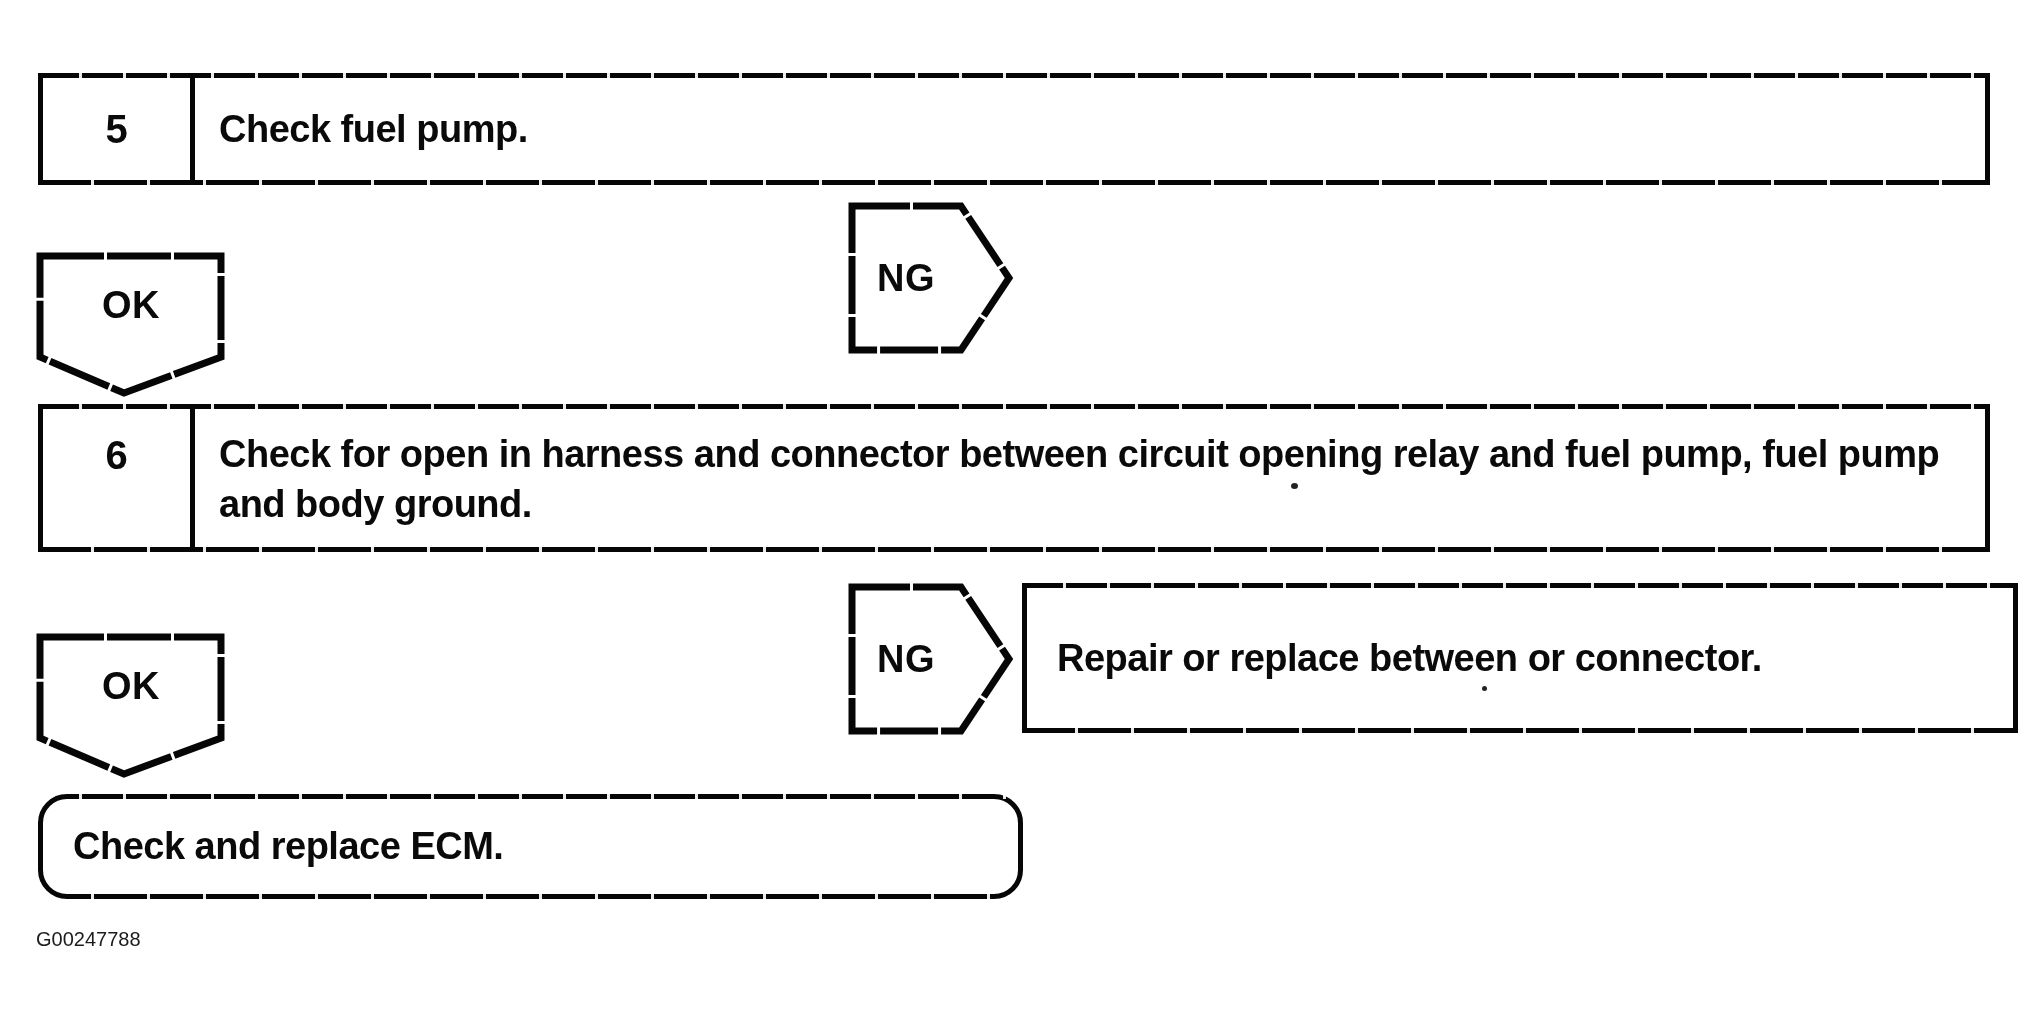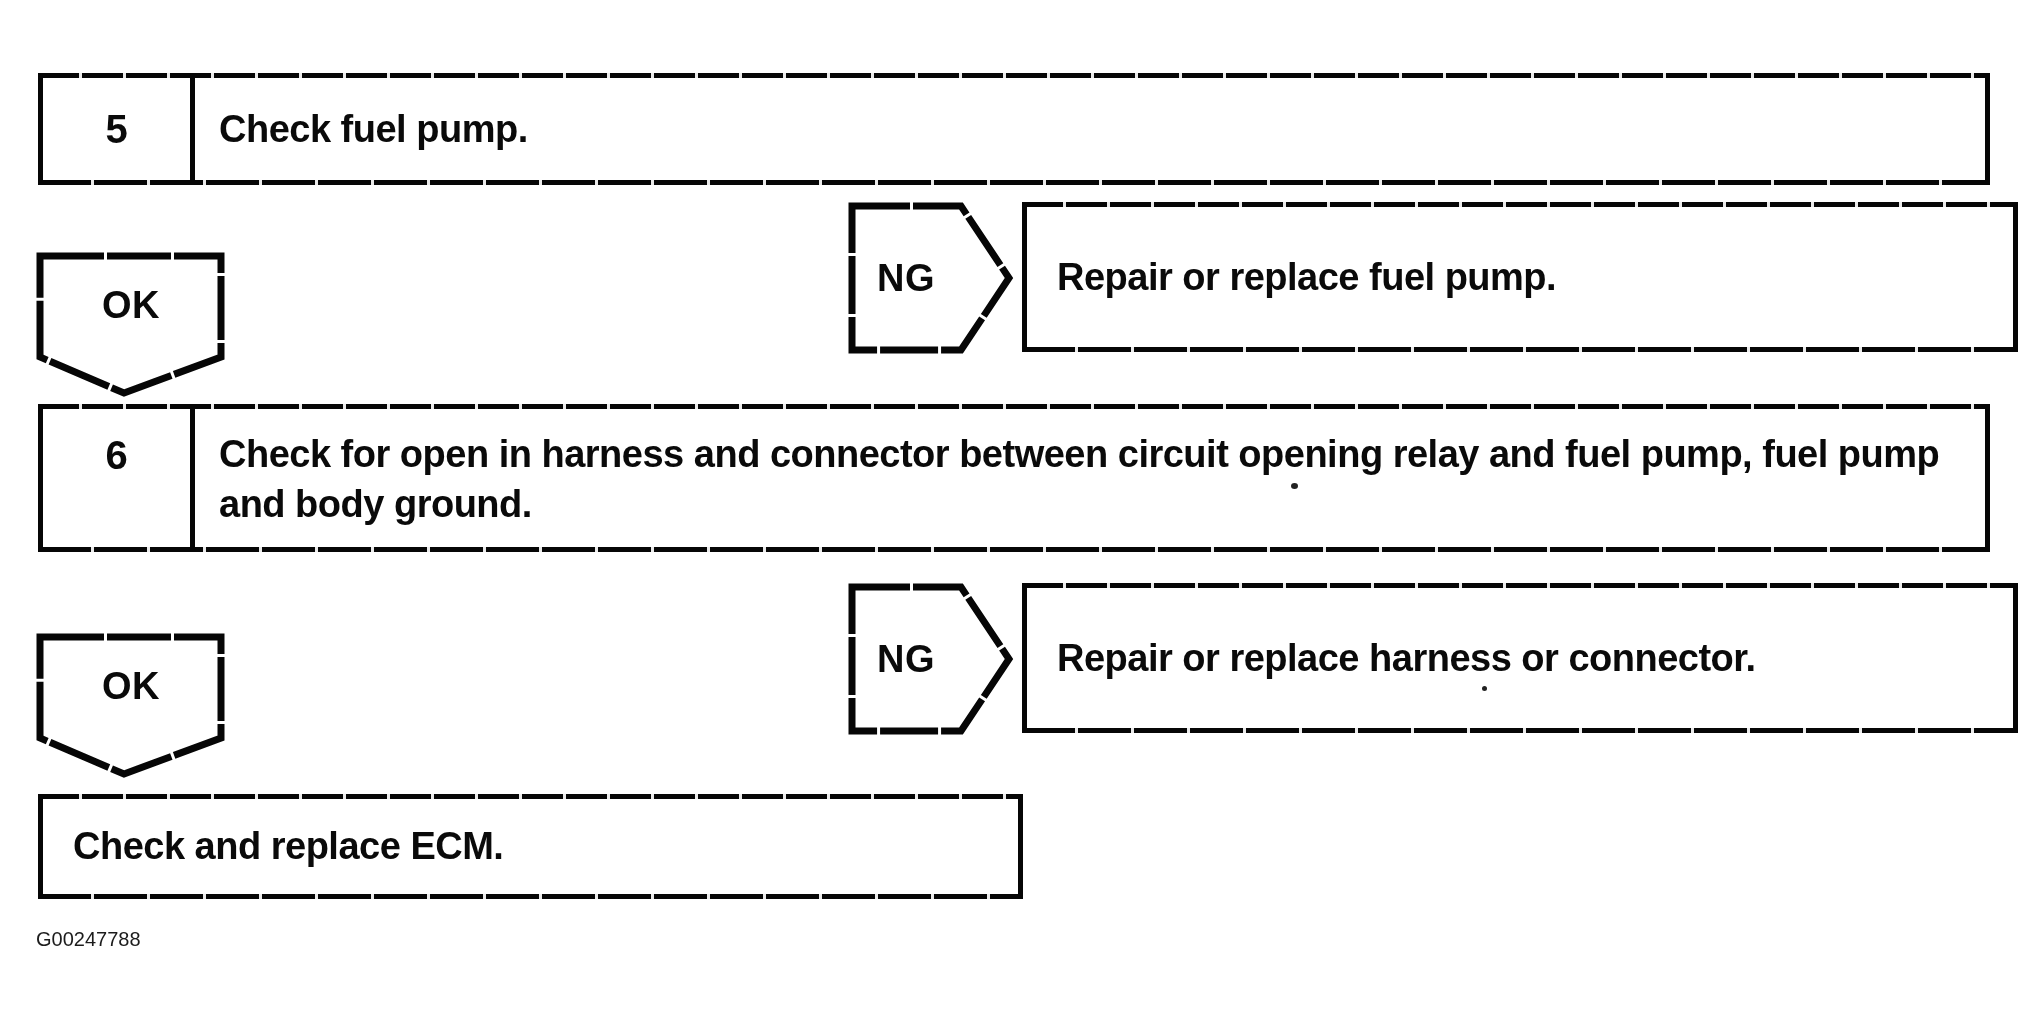--- a/index.html
+++ b/index.html
@@ -78,44 +78,43 @@
   <div class="scanbox step-box" style="left:38px;top:73px;width:1942px;height:102px;">
     <div class="num-cell">5</div>
     <div class="instr">Check fuel pump.</div>
   </div>
 
   <svg class="shape" style="left:848px;top:202px;" width="166" height="152" viewBox="0 0 166 152">
     <polygon points="4,4 113,4 161,76 113,148 4,148" fill="#ffffff" stroke="#060606" stroke-width="7" stroke-dasharray="58 3" stroke-linejoin="miter"></polygon>
   </svg>
   <div class="shape-label" style="left:848px;top:202px;width:116px;height:152px;">NG</div>
 
-  <div class="scanbox result-box" style="left:1022px;top:202px;width:956px;height:140px;">Repair or replace fuel pump.</div>
 
   <svg class="shape" style="left:36px;top:252px;" width="190" height="146" viewBox="0 0 190 146">
     <polygon points="4,4 185,4 185,105 88,141 4,105" fill="#ffffff" stroke="#060606" stroke-width="7" stroke-dasharray="64 3" stroke-linejoin="miter"></polygon>
   </svg>
   <div class="shape-label" style="left:36px;top:252px;width:190px;height:106px;">OK</div>
 
   <div class="scanbox step-box" style="left:38px;top:404px;width:1942px;height:138px;">
     <div class="num-cell top">6</div>
     <div class="instr multi">Check for open in harness and connector between circuit opening relay and fuel pump, fuel pump and body ground.</div>
   </div>
 
   <svg class="shape" style="left:848px;top:583px;" width="166" height="152" viewBox="0 0 166 152">
     <polygon points="4,4 113,4 161,76 113,148 4,148" fill="#ffffff" stroke="#060606" stroke-width="7" stroke-dasharray="58 3" stroke-linejoin="miter"></polygon>
   </svg>
   <div class="shape-label" style="left:848px;top:583px;width:116px;height:152px;">NG</div>
 
-  <div class="scanbox result-box" style="left:1022px;top:583px;width:956px;height:140px;">Repair or replace harness or connector.</div>
+  <div class="scanbox result-box" style="left:1022px;top:583px;width:956px;height:140px;">Repair or replace between or connector.</div>
 
   <svg class="shape" style="left:36px;top:633px;" width="190" height="146" viewBox="0 0 190 146">
     <polygon points="4,4 185,4 185,105 88,141 4,105" fill="#ffffff" stroke="#060606" stroke-width="7" stroke-dasharray="64 3" stroke-linejoin="miter"></polygon>
   </svg>
   <div class="shape-label" style="left:36px;top:633px;width:190px;height:106px;">OK</div>
 
-  <div class="scanbox final-box" style="left:38px;top:794px;width:945px;height:95px;">Check and replace ECM.</div>
+  <div class="scanbox final-box" style="left:38px;top:794px;width:945px;height:95px;border-radius:29px;">Check and replace ECM.</div>
 
   <div class="figure-id" style="left:36px;top:928px;">G00247788</div>
 
   <div class="speck" style="left:1291px;top:483px;width:7px;height:6px;"></div>
   <div class="speck" style="left:1482px;top:686px;width:5px;height:5px;"></div>
 
 </div>
 
 </body></html>

